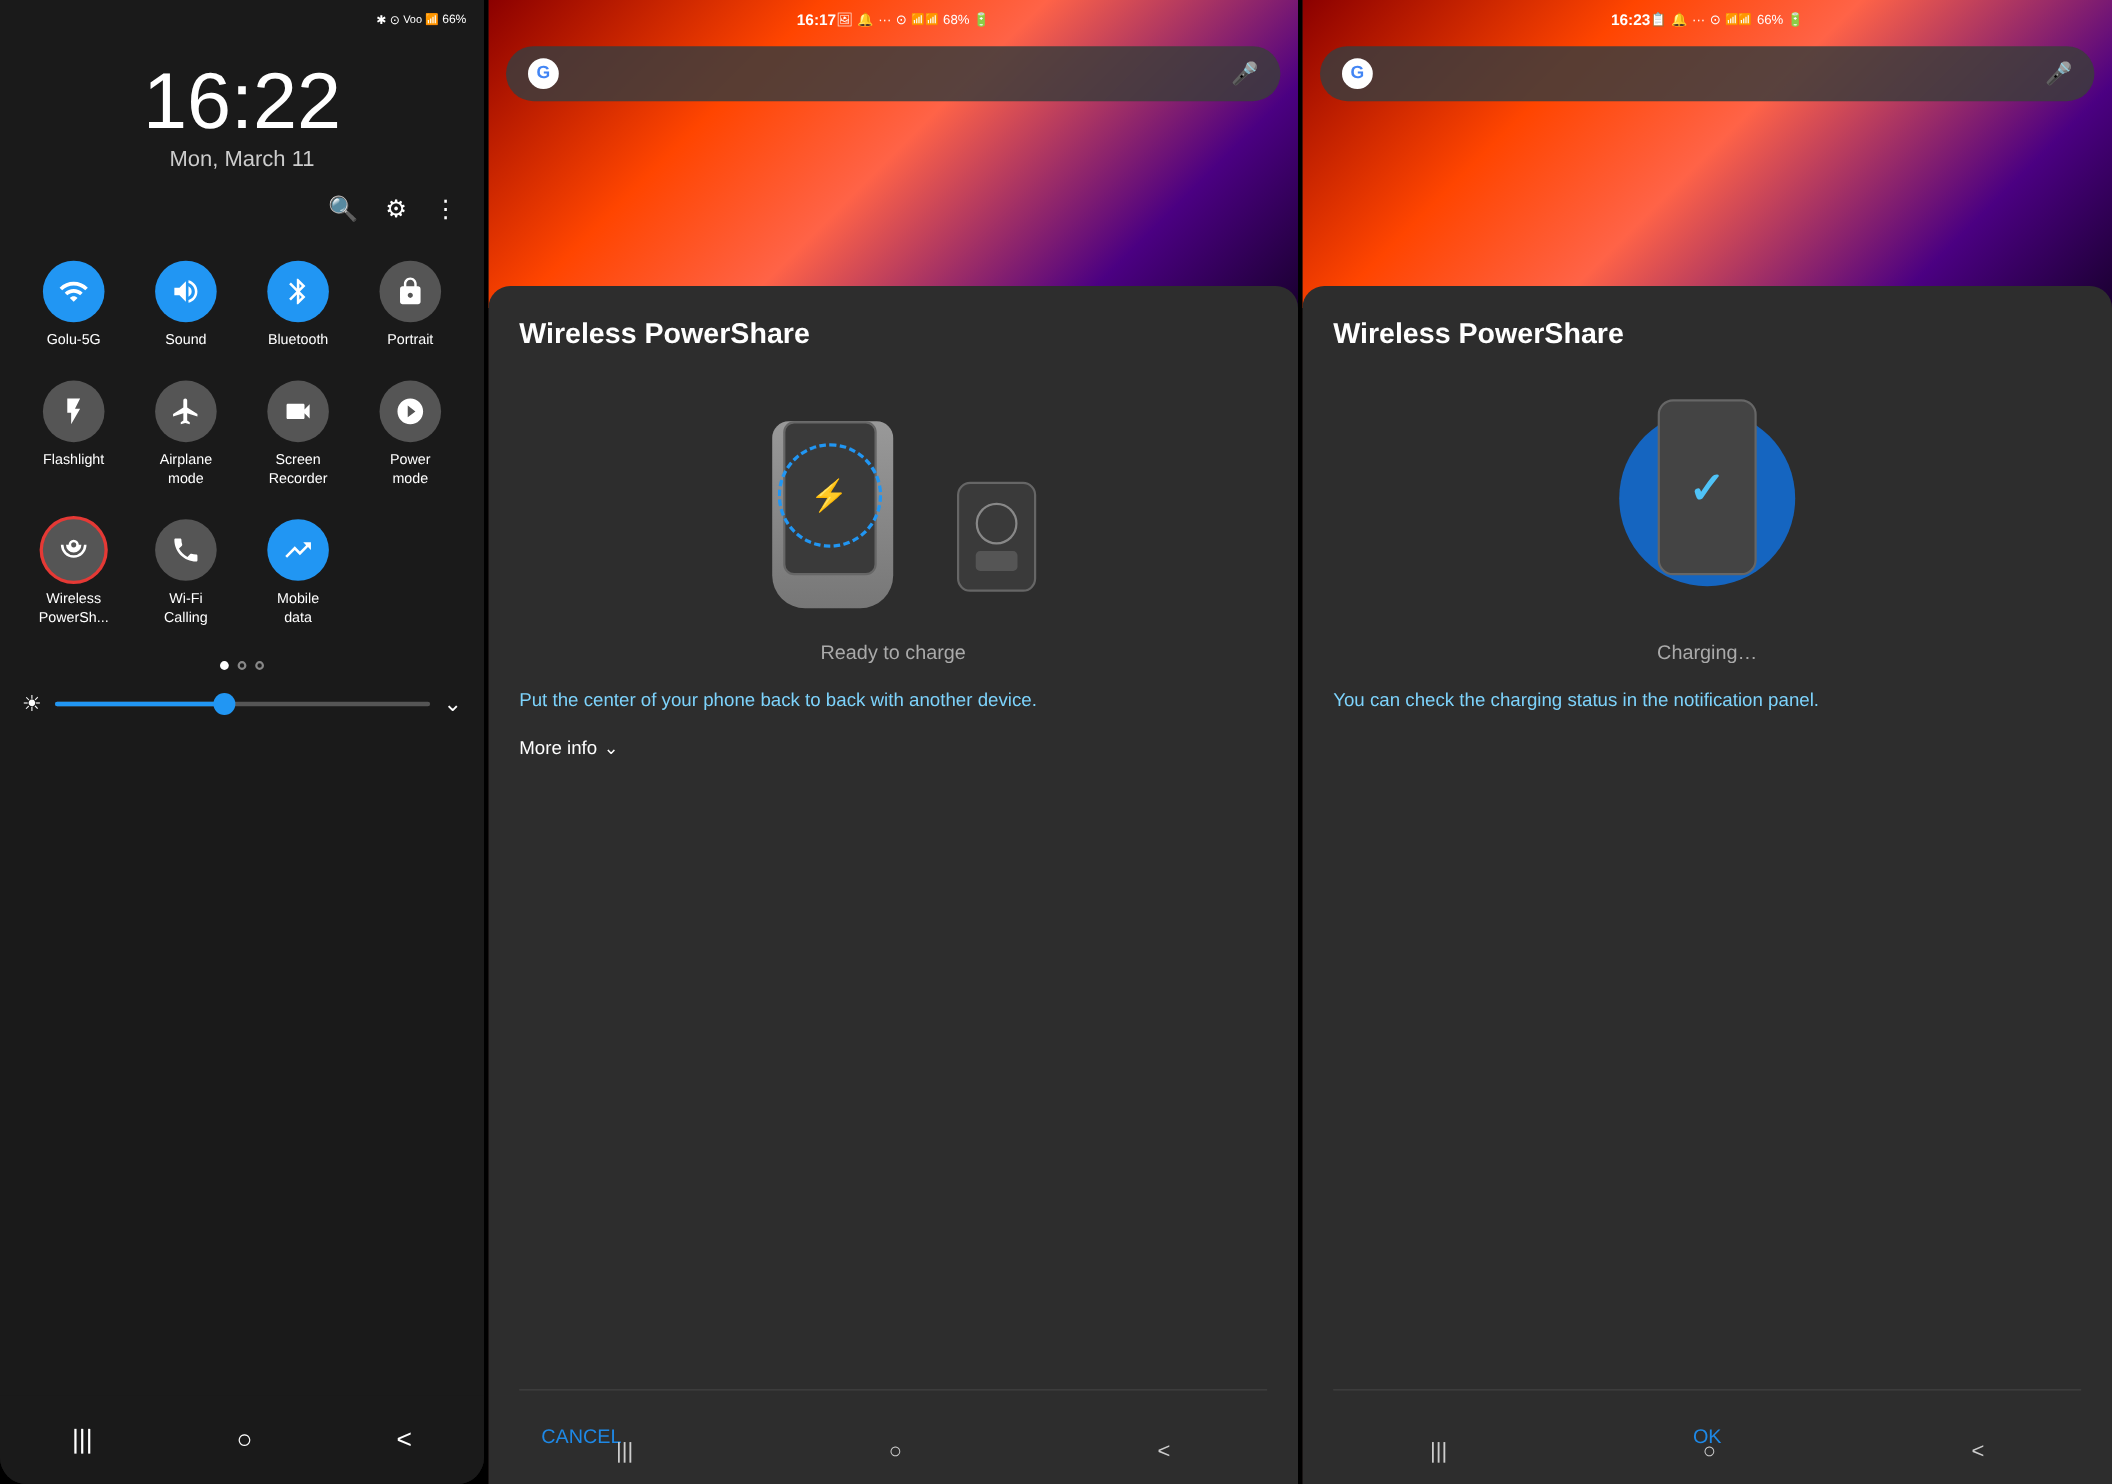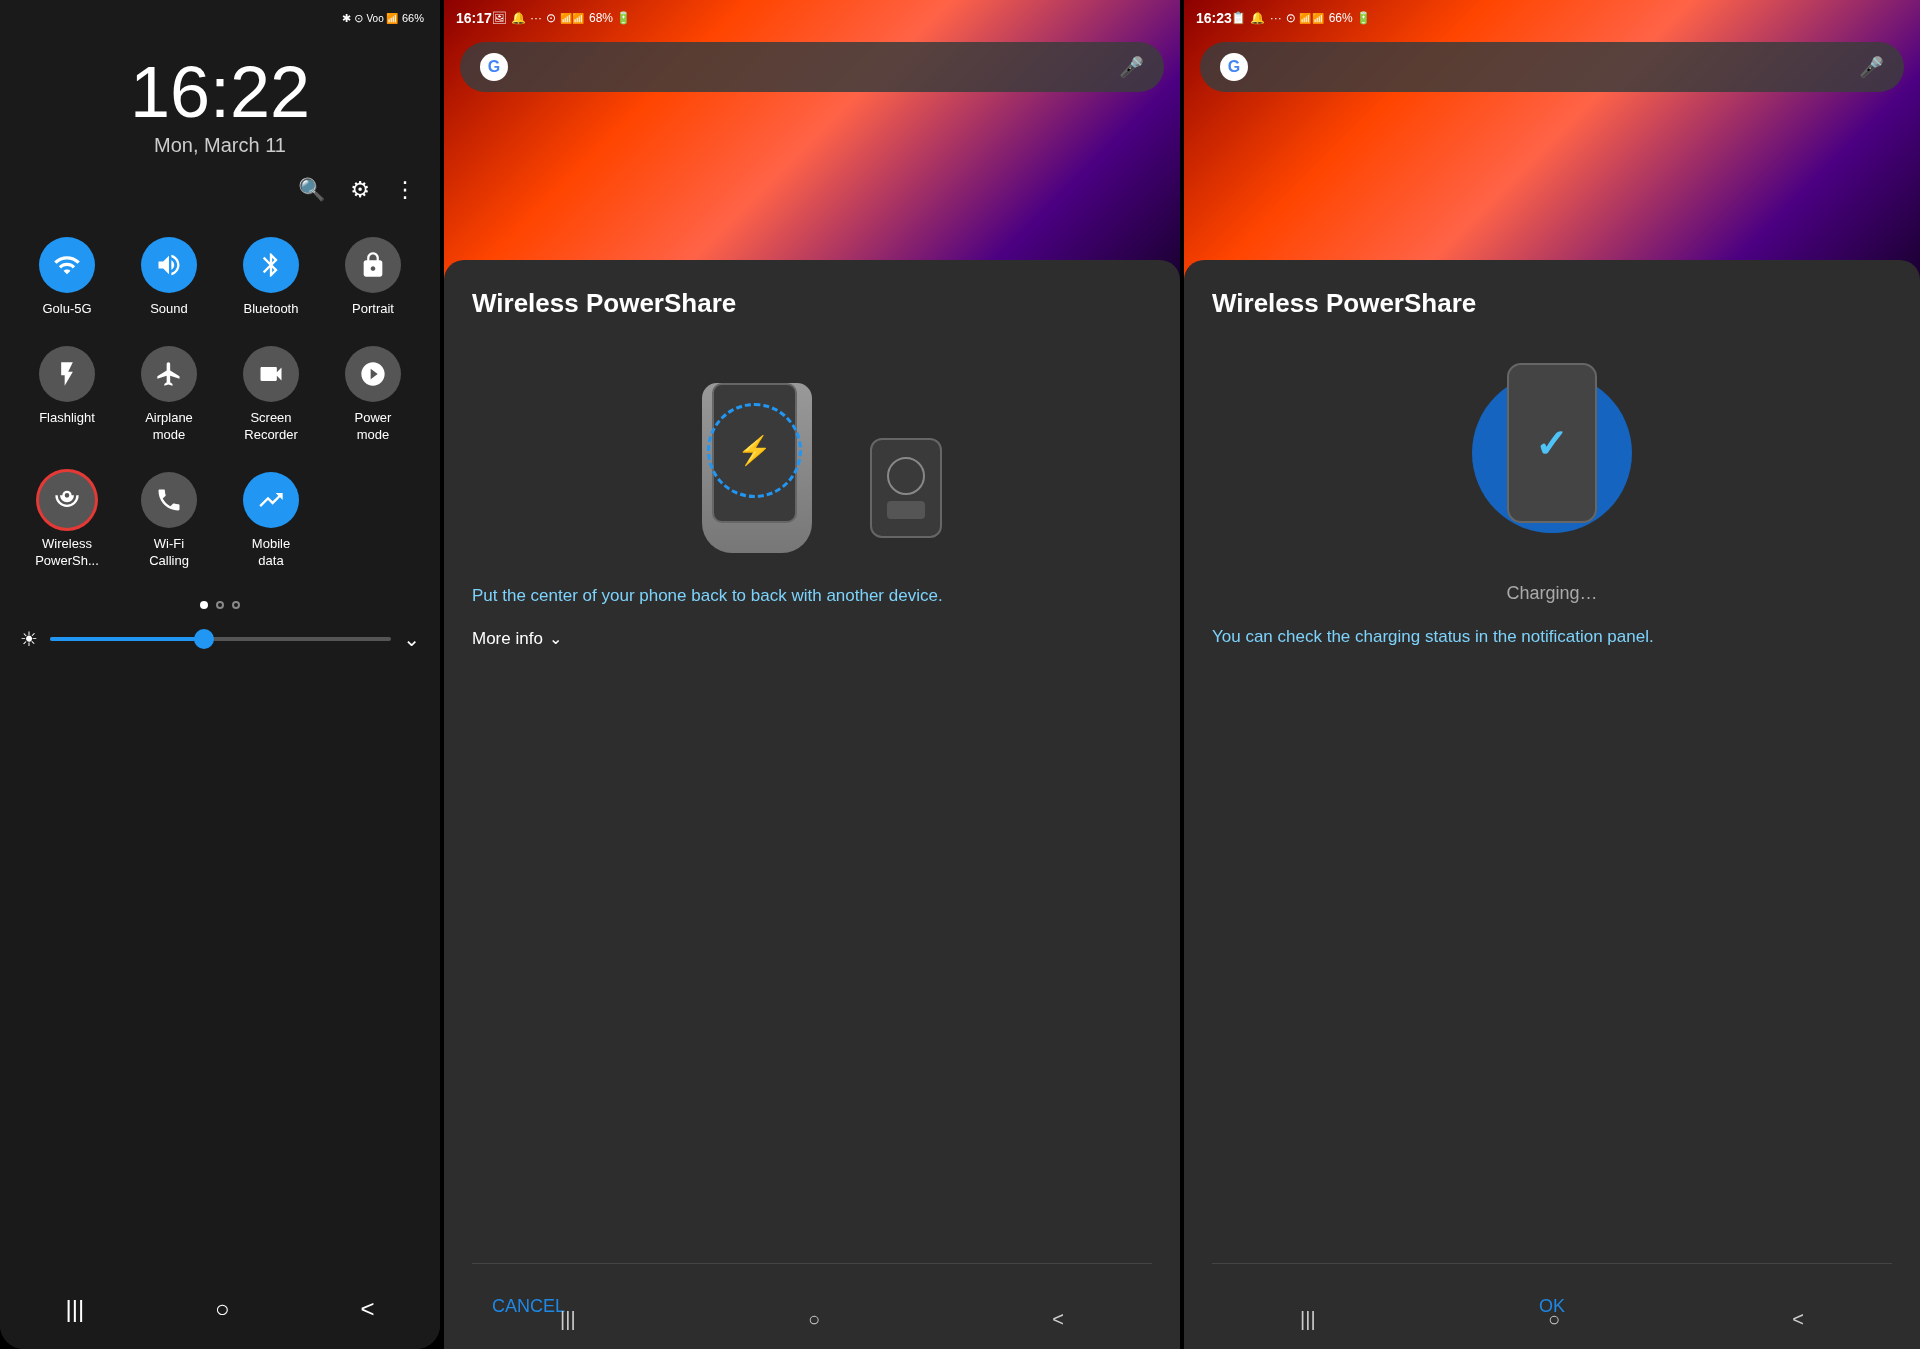--- a/index.html
+++ b/index.html
@@ -194,23 +194,23 @@
       background: linear-gradient(135deg, #8B0000 0%, #FF4500 30%, #FF6347 50%, #4B0082 80%, #1a0030 100%);
       position: relative;
       overflow: hidden;
     }
 
     .panel-status-bar {
       position: absolute;
       top: 0; left: 0; right: 0;
       height: 36px;
       display: flex;
-      justify-content: flex-start;
-      align-items: center;
-      padding: 6px 12px;
+      justify-content: center;
+      align-items: center;
+      padding: 6px 33px;
       color: #fff;
       font-size: 12px;
       z-index: 10;
     }
 
     .panel-search-bar {
       position: absolute;
       top: 42px;
       left: 16px;
       right: 16px;
@@ -573,20 +573,21 @@
           <div style="position:absolute;bottom:55px;left:25px;width:95px;height:95px;border:3px dashed #2196f3;border-radius:50%;display:flex;align-items:center;justify-content:center;">
             <span style="color:#2196f3;font-size:28px;">⚡</span>
           </div>
           <div style="position:absolute;right:0px;bottom:15px;width:72px;height:100px;background:#3a3a3a;border-radius:12px;border:2px solid #666;display:flex;flex-direction:column;align-items:center;justify-content:center;gap:6px;">
             <div style="width:38px;height:38px;border-radius:50%;border:2px solid #888;"></div>
             <div style="width:38px;height:18px;background:#555;border-radius:4px;"></div>
           </div>
         </div>
       </div>
 
+      <div class="dialog-status">Ready to charge</div>
 
       <div class="dialog-description">Put the center of your phone back to back with another device.</div>
 
       <div class="more-info-row">
         <span class="more-info-text">More info</span>
         <span class="chevron-down">⌄</span>
       </div>
 
       <div style="flex:1;"></div>
 

